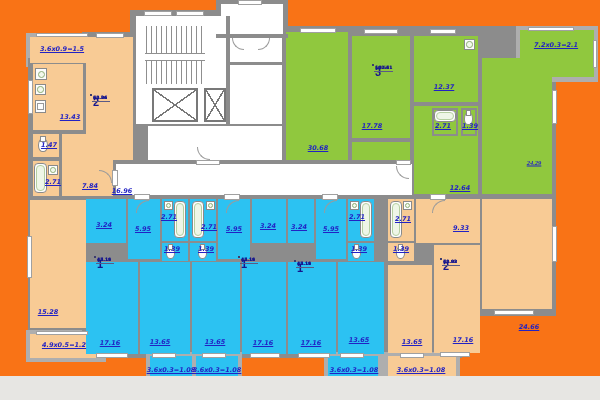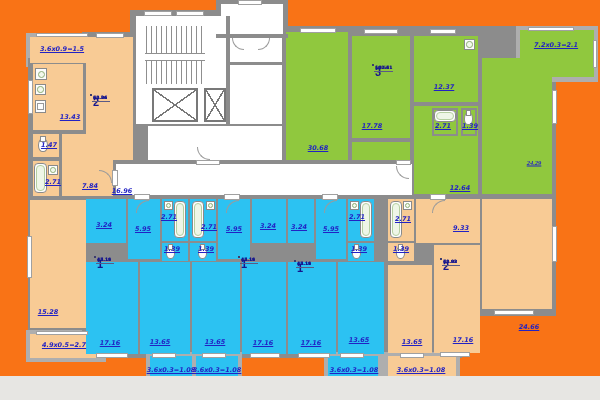--- a/index.html
+++ b/index.html
@@ -183,21 +183,21 @@
     <div class="door bl" style="left: 396px; top: 166px; width: 13px; height: 13px;"></div>
     <div class="door bl" style="left: 232px; top: 38px; width: 12px; height: 12px;"></div>
     <div class="door br" style="left: 258px; top: 38px; width: 12px; height: 12px;"></div>
     <span class="lbl" style="left: 62px; top: 49px;">3.6х0.9=1.5</span>
     <span class="lbl" style="left: 70px; top: 117px;">13.43</span>
     <span class="lbl" style="left: 122px; top: 147px; margin-top: 44px;">16.96</span>
     <span class="lbl" style="left: 49px; top: 145px;">1.47</span>
     <span class="lbl" style="left: 53px; top: 182px;">2.71</span>
     <span class="lbl" style="left: 90px; top: 186px;">7.84</span>
     <span class="lbl" style="left: 48px; top: 312px;">15.28</span>
-    <span class="lbl" style="left: 64px; top: 345px;">4.9х0.5=2.7</span>
+    <span class="lbl" style="left: 64px; top: 345px;">4.9х0.5=1.2</span>
     <span class="lbl" style="left: 318px; top: 148px;">30.68</span>
     <span class="lbl" style="left: 372px; top: 126px;">17.78</span>
     <span class="lbl" style="left: 444px; top: 87px;">12.37</span>
     <span class="lbl" style="left: 443px; top: 126px;">2.71</span>
     <span class="lbl" style="left: 470px; top: 126px;">1.39</span>
     <span class="lbl" style="left: 460px; top: 188px;">12.64</span>
     <span class="lbl" style="left: 534px; top: 162px; font-family: Liberation Serif, serif;">24.29</span>
     <span class="lbl" style="left: 556px; top: 45px;">7.2х0.3=2.1</span>
     <span class="lbl" style="left: 104px; top: 225px;">3.24</span>
     <span class="lbl" style="left: 143px; top: 229px;">5.95</span>

